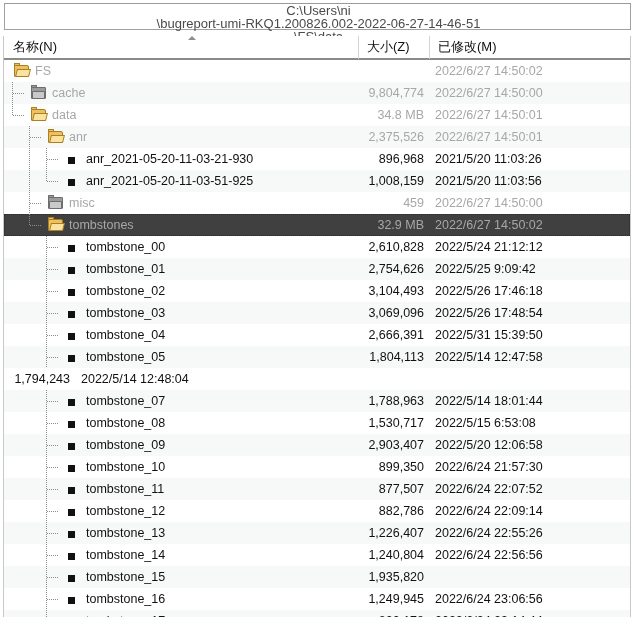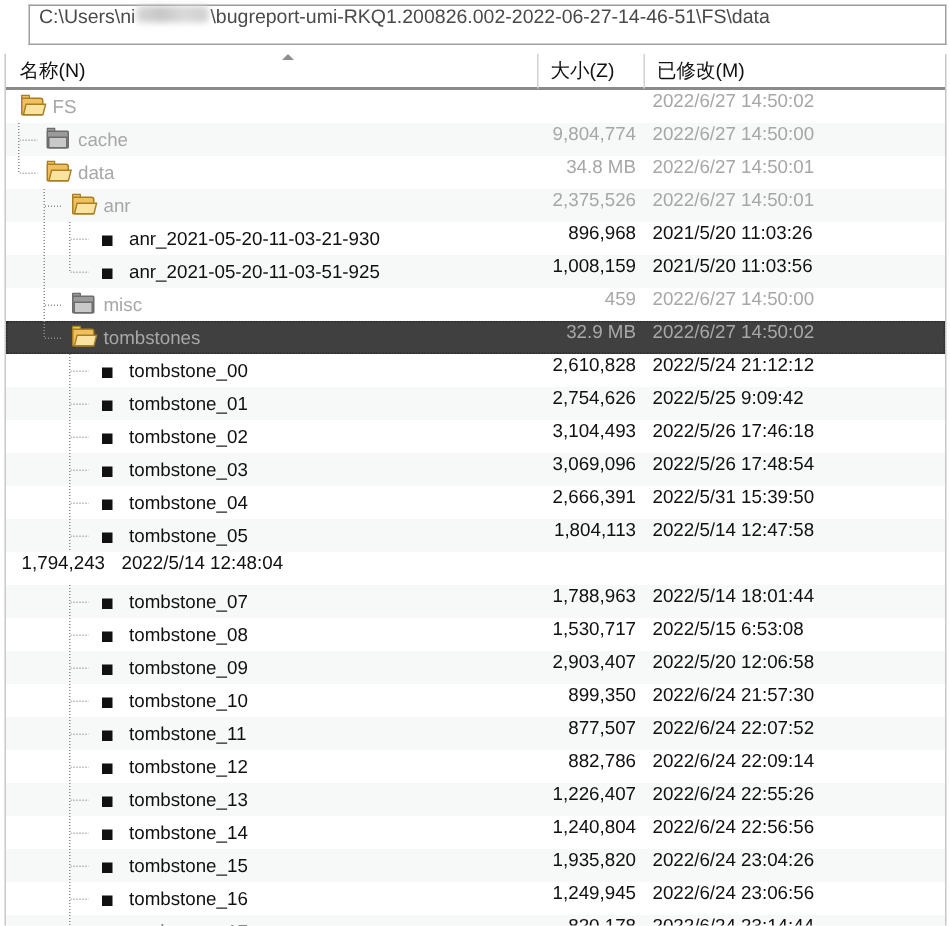--- a/index.html
+++ b/index.html
@@ -10,25 +10,26 @@
     font-size:12.5px;
     color:#000;
     -webkit-font-smoothing:antialiased;
   }
   .window{width:633px;height:617px;position:relative;box-sizing:border-box;}
 
   
   .addrbar{
     height:27px;box-sizing:border-box;
     padding:0 4px 0 6px;
-    display:flex;
+    display:flex;align-items:center;
     background:#ffffff;
     border:1px solid #a0a0a0;
     border-top-color:#9a9a9a;
-    margin:3px 2px 0 19px;
+    margin:3px 2px 0 4px;
+    flex-direction:column;
   }
   .addrbar .seg{white-space:pre;font-size:13px;line-height:1;}
   .addr-dim{color:#4a4a4a;}
   .addr-blur{
     display:inline-block;width:48px;height:11px;vertical-align:-1px;
     background:linear-gradient(90deg,#d6d6d6,#c6c6c6 35%,#d9d9d9 65%,#cfcfcf);
     filter:blur(2.1px);border-radius:3px;margin:0 1px;
   }
 
   
@@ -58,21 +59,21 @@
     width:0;height:0;
     border-left:4px solid transparent;
     border-right:4px solid transparent;
     border-bottom:4px solid #8d8d8d;
   }
 
   
   .rows{position:absolute;left:0;right:0;top:24px;bottom:0;overflow:hidden;}
   .row{
     position:relative;height:22px;box-sizing:border-box;
-    display:flex;align-items:flex-start;
+    display:flex;align-items:center;
     white-space:nowrap;
   }
   .row.odd{background:#ffffff;}
   .row.even{background:#f7f8f8;}
   .row.selected{background:#404040;outline:1px dotted #2b2b2b;outline-offset:-1px;}
 
   .c-name{
     width:354px;box-sizing:border-box;
     display:flex;align-items:center;position:relative;height:22px;
     overflow:hidden;
@@ -501,21 +502,20 @@
             <div class="guides">
               <span class="vline" style="left:42px"></span>
               <span class="hline" style="left:43px;width:12px"></span>
             </div>
             <span class="ico" style="margin-left:61px">
               <span class="file-ico"></span>
             </span>
             <span class="lbl dark">tombstone_15</span>
           </div>
           <div class="c-size dark">1,935,820</div>
-          <div class="c-mod dark">2022/6/24 23:04:26</div>
         </div>
         <div class="row odd">
           <div class="c-name">
             <div class="guides">
               <span class="vline" style="left:42px"></span>
               <span class="hline" style="left:43px;width:12px"></span>
             </div>
             <span class="ico" style="margin-left:61px">
               <span class="file-ico"></span>
             </span>

